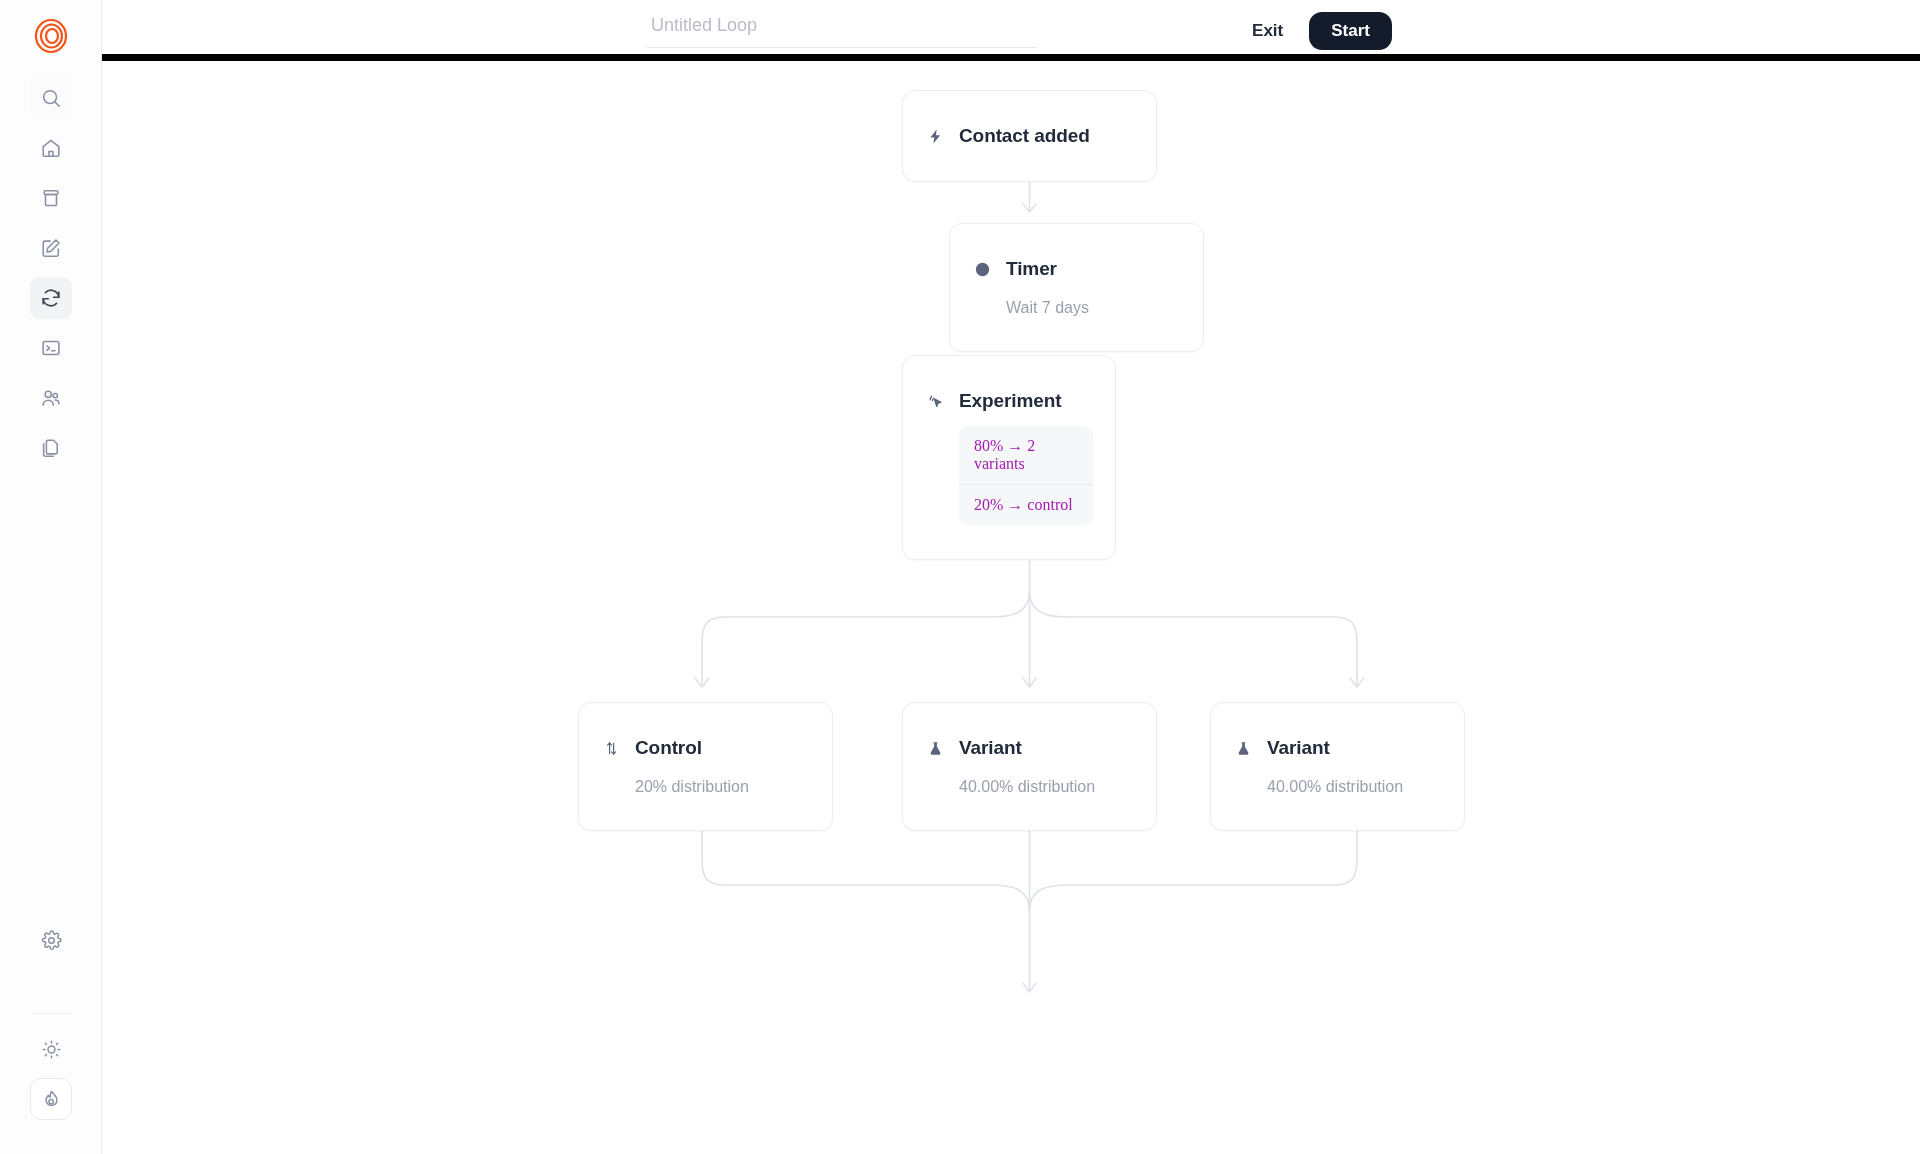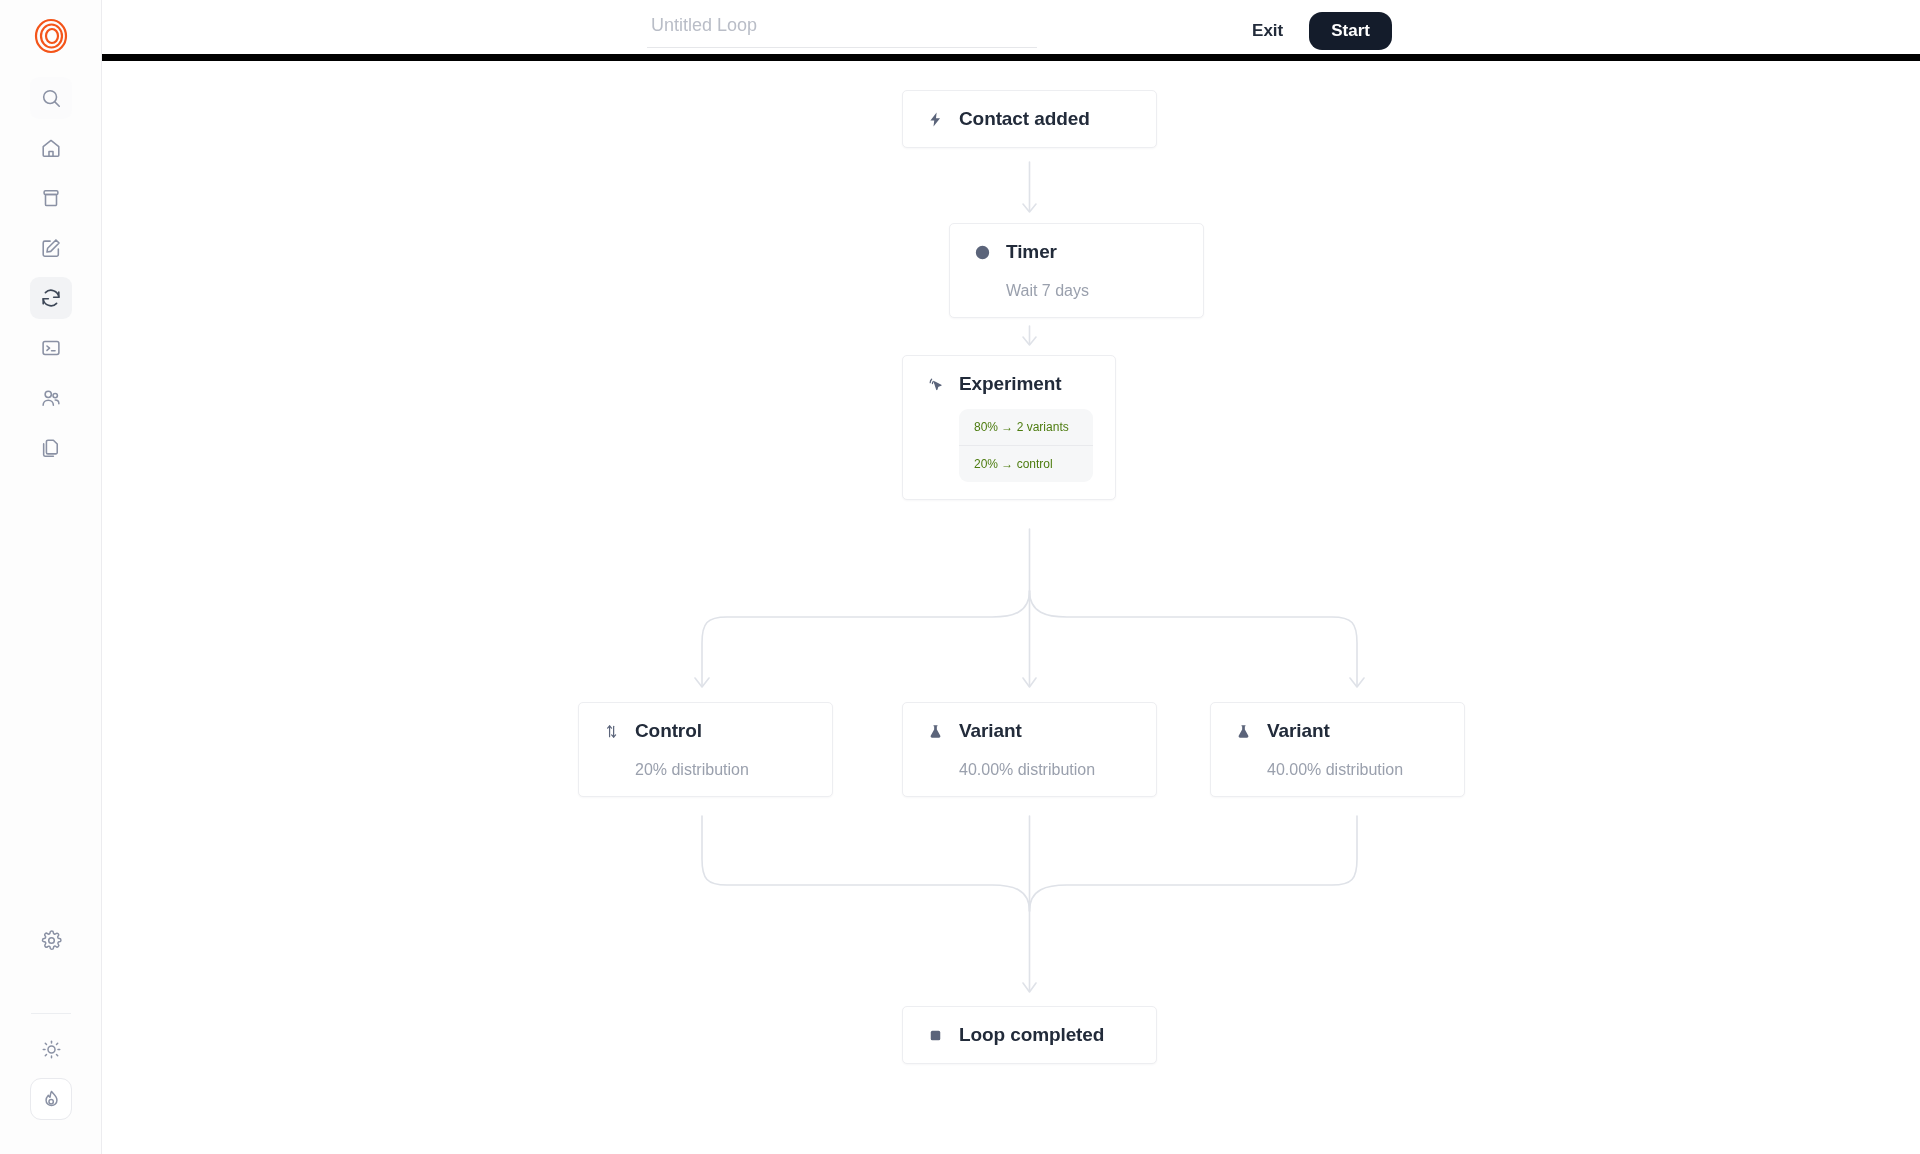--- a/index.html
+++ b/index.html
@@ -99,35 +99,35 @@
 
   
   .canvas { flex: 1; position: relative; overflow: hidden; background: #ffffff; }
   .flow { position: absolute; left: 0; top: 0; width: 100%; height: 100%; }
   .edges { position: absolute; left: 0; top: 0; width: 1818px; height: 1035px; pointer-events: none; }
 
   .node {
     position: absolute;
     background: #ffffff;
     border: 1px solid #edeef1;
-    border-radius: 5px;
+    border-radius: 13px;
     box-shadow: 0 1px 2px rgba(20,28,43,0.035);
-    padding: 17px 22px;
+    padding: 34px 22px;
   }
   .node-head { display: flex; align-items: center; gap: 14px; }
   .node-icon { width: 20px; height: 20px; display: flex; align-items: center; justify-content: center; color: #5b647a; flex: 0 0 20px; }
   .node-title { font-size: 19px; font-weight: 700; color: #222b3a; letter-spacing: -0.1px; }
   .node-sub { font-size: 16px; color: #9aa0ad; margin-top: 19px; margin-left: 34px; }
 
   .exp-box {
     margin-top: 14px; margin-left: 34px;
     background: #f6f7f8; border-radius: 9px; overflow: hidden;
   }
   .exp-row {
-    font-size: 12px; color: #4d7c0f; padding: 11px 15px;
+    font-size: 16px; color: #a21caf; padding: 11px 15px; font-family: Liberation Serif, serif;
   }
   .exp-row + .exp-row { border-top: 1px solid #e9eaed; }
 
   
   #node-trigger  { left: 800px; top: 29px;  width: 255px; }
   #node-timer    { left: 847px; top: 162px; width: 255px; }
   #node-exp      { left: 800px; top: 294px; width: 214px; }
   #node-control  { left: 476px; top: 641px; width: 255px; }
   #node-var-a    { left: 800px; top: 641px; width: 255px; }
   #node-var-b    { left: 1108px; top: 641px; width: 255px; }
@@ -363,28 +363,18 @@
             <span class="node-icon">
               <svg width="17" height="17" viewBox="0 0 24 24" fill="currentColor">
                 <path d="M9.2 3h5.6v1.7h-.9v4.6l4.7 8.4a2.1 2.1 0 0 1-1.8 3.2H7.2a2.1 2.1 0 0 1-1.8-3.2l4.7-8.4V4.7h-.9z"></path>
               </svg>
             </span>
             <span class="node-title">Variant</span>
           </div>
           <div class="node-sub">40.00% distribution</div>
         </div>
 
-        <div class="node" id="node-end">
-          <div class="node-head">
-            <span class="node-icon">
-              <svg width="15" height="15" viewBox="0 0 24 24" fill="currentColor">
-                <rect x="4.4" y="4.4" width="15.2" height="15.2" rx="2.6"></rect>
-              </svg>
-            </span>
-            <span class="node-title">Loop completed</span>
-          </div>
-        </div>
 
       </div>
     </div>
 
   </div>
 </div>
 
 </body></html>

